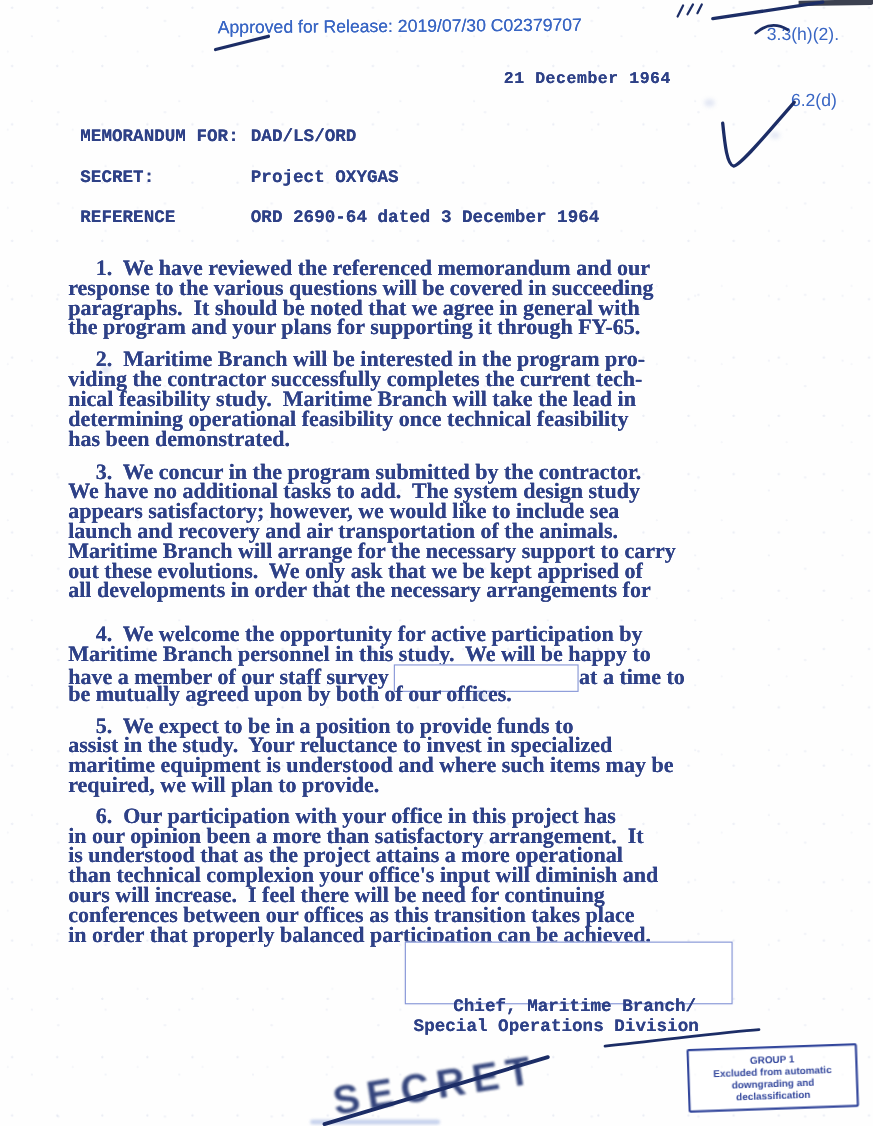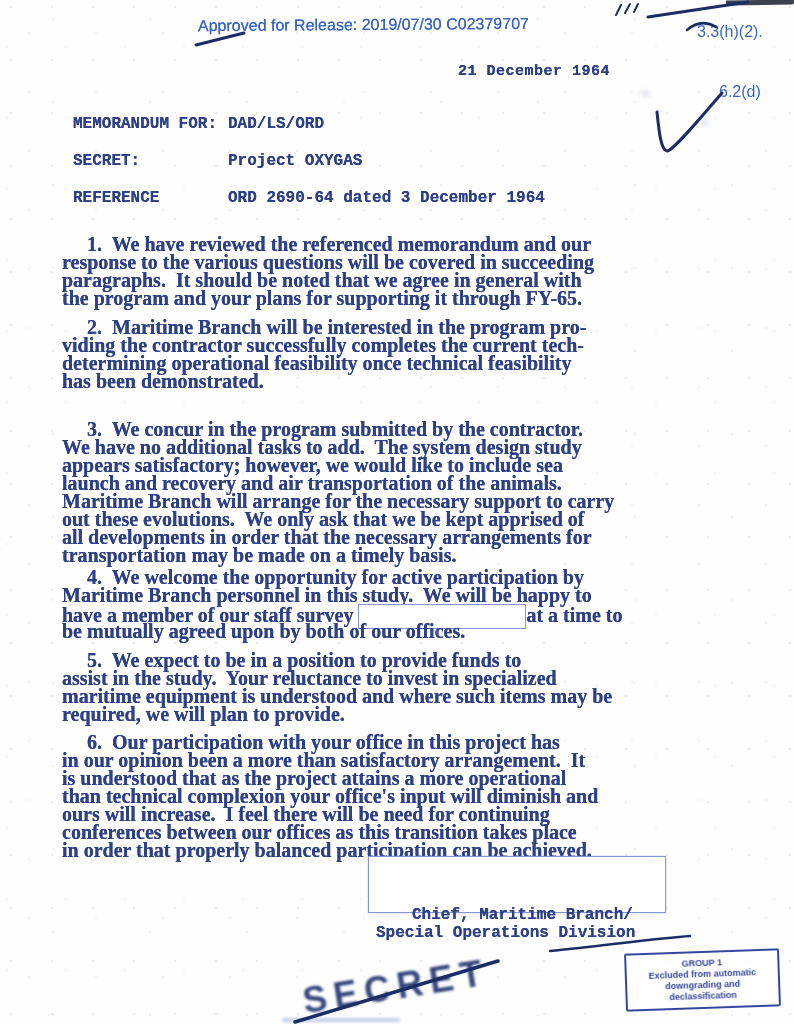--- a/index.html
+++ b/index.html
@@ -95,33 +95,33 @@
   <div class="para" style="top:235px;">
     <div class="tl">     1.  We have reviewed the referenced memorandum and our</div>
     <div class="tl">response to the various questions will be covered in succeeding</div>
     <div class="tl">paragraphs.  It should be noted that we agree in general with</div>
     <div class="tl">the program and your plans for supporting it through FY-65.</div>
   </div>
 
   <div class="para" style="top:318px;">
     <div class="tl">     2.  Maritime Branch will be interested in the program pro-</div>
     <div class="tl">viding the contractor successfully completes the current tech-</div>
+    <div class="tl">nical feasibility study.  Maritime Branch will take the lead in</div>
     <div class="tl">determining operational feasibility once technical feasibility</div>
     <div class="tl">has been demonstrated.</div>
   </div>
 
   <div class="para" style="top:420px;">
     <div class="tl">     3.  We concur in the program submitted by the contractor.</div>
     <div class="tl">We have no additional tasks to add.  The system design study</div>
     <div class="tl">appears satisfactory; however, we would like to include sea</div>
     <div class="tl">launch and recovery and air transportation of the animals.</div>
     <div class="tl">Maritime Branch will arrange for the necessary support to carry</div>
     <div class="tl">out these evolutions.  We only ask that we be kept apprised of</div>
     <div class="tl">all developments in order that the necessary arrangements for</div>
-    <div class="tl">transportation may be made on a timely basis.</div>
   </div>
 
   <div class="para" style="top:568px;">
     <div class="tl">     4.  We welcome the opportunity for active participation by</div>
     <div class="tl">Maritime Branch personnel in this study.  We will be happy to</div>
     <div class="tl"><span>have a member of our staff survey </span><span class="redact-inline"></span><span>at a time to</span></div>
     <div class="tl">be mutually agreed upon by both of our offices.</div>
   </div>
 
   <div class="para" style="top:651px;">

